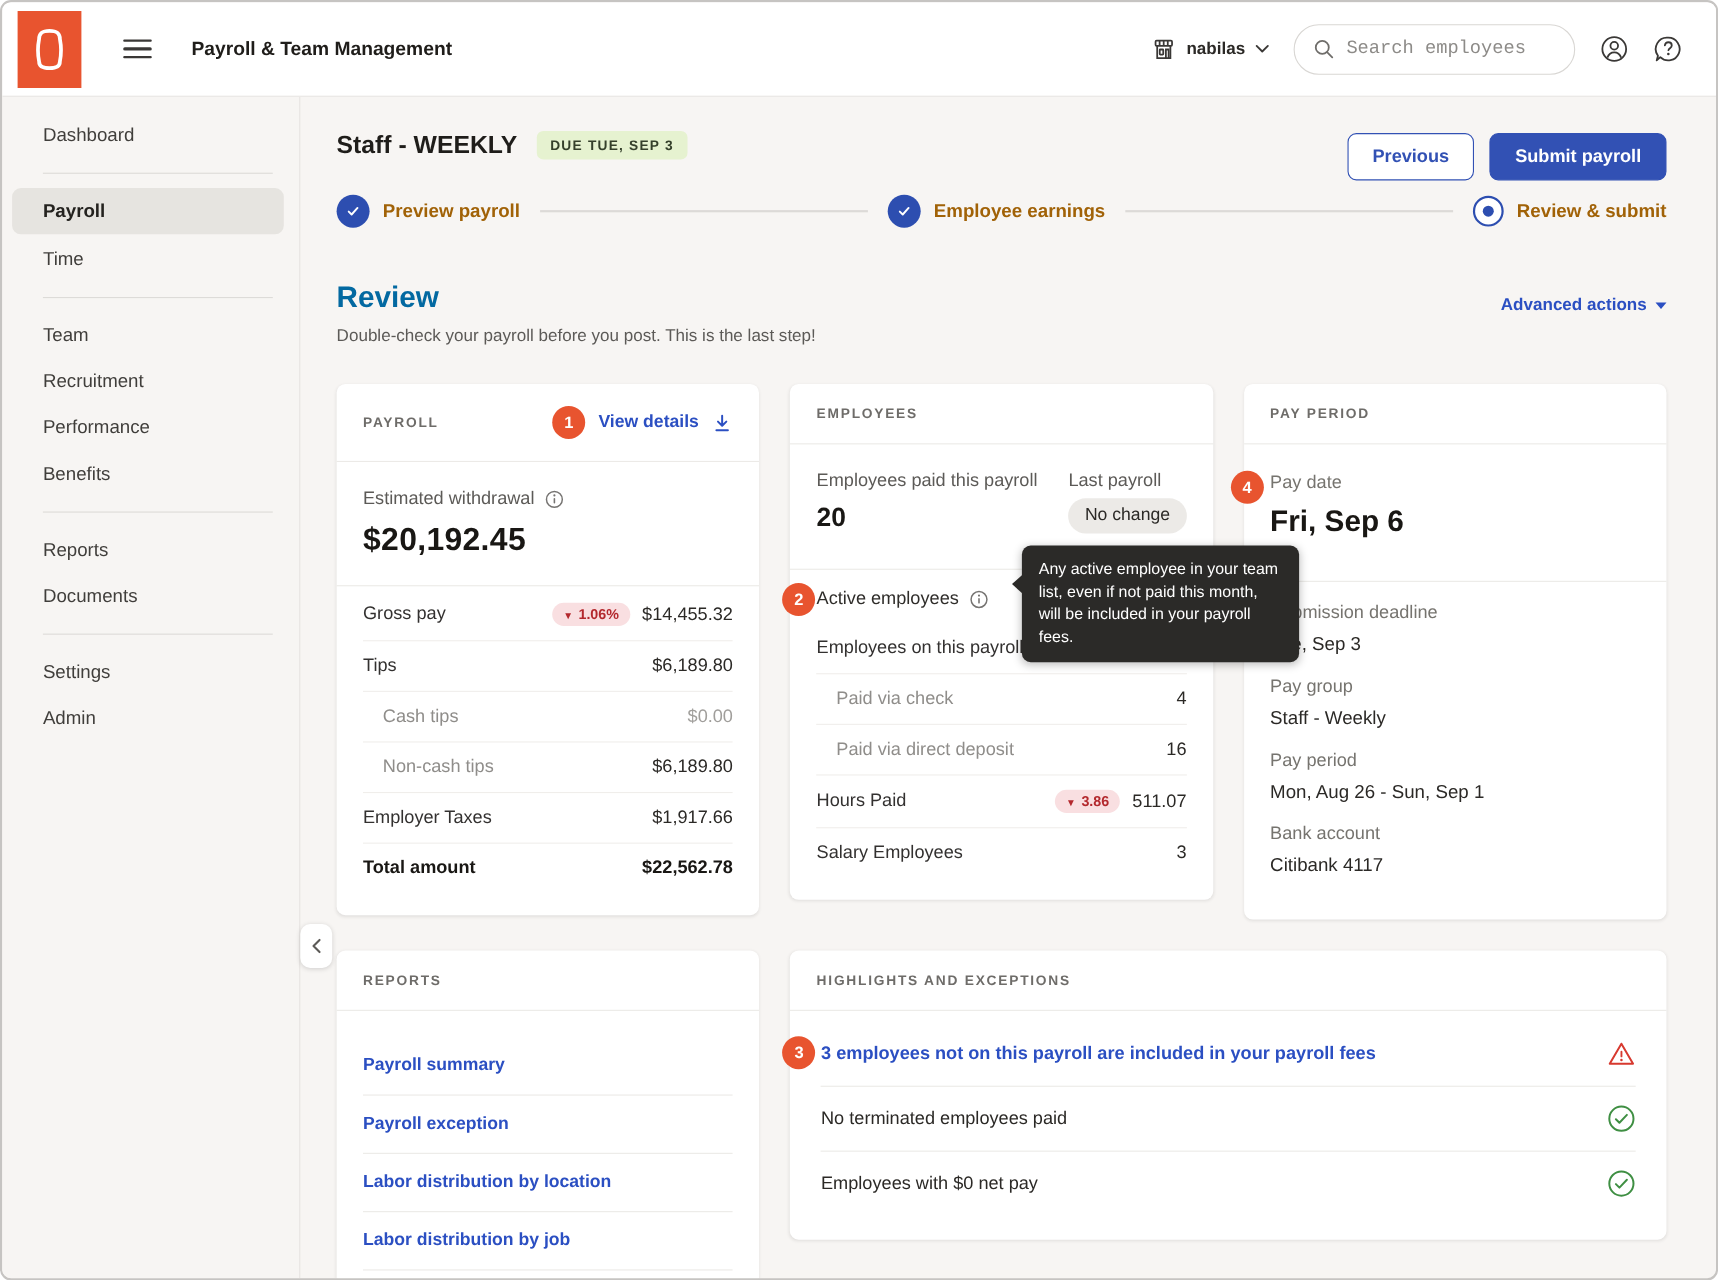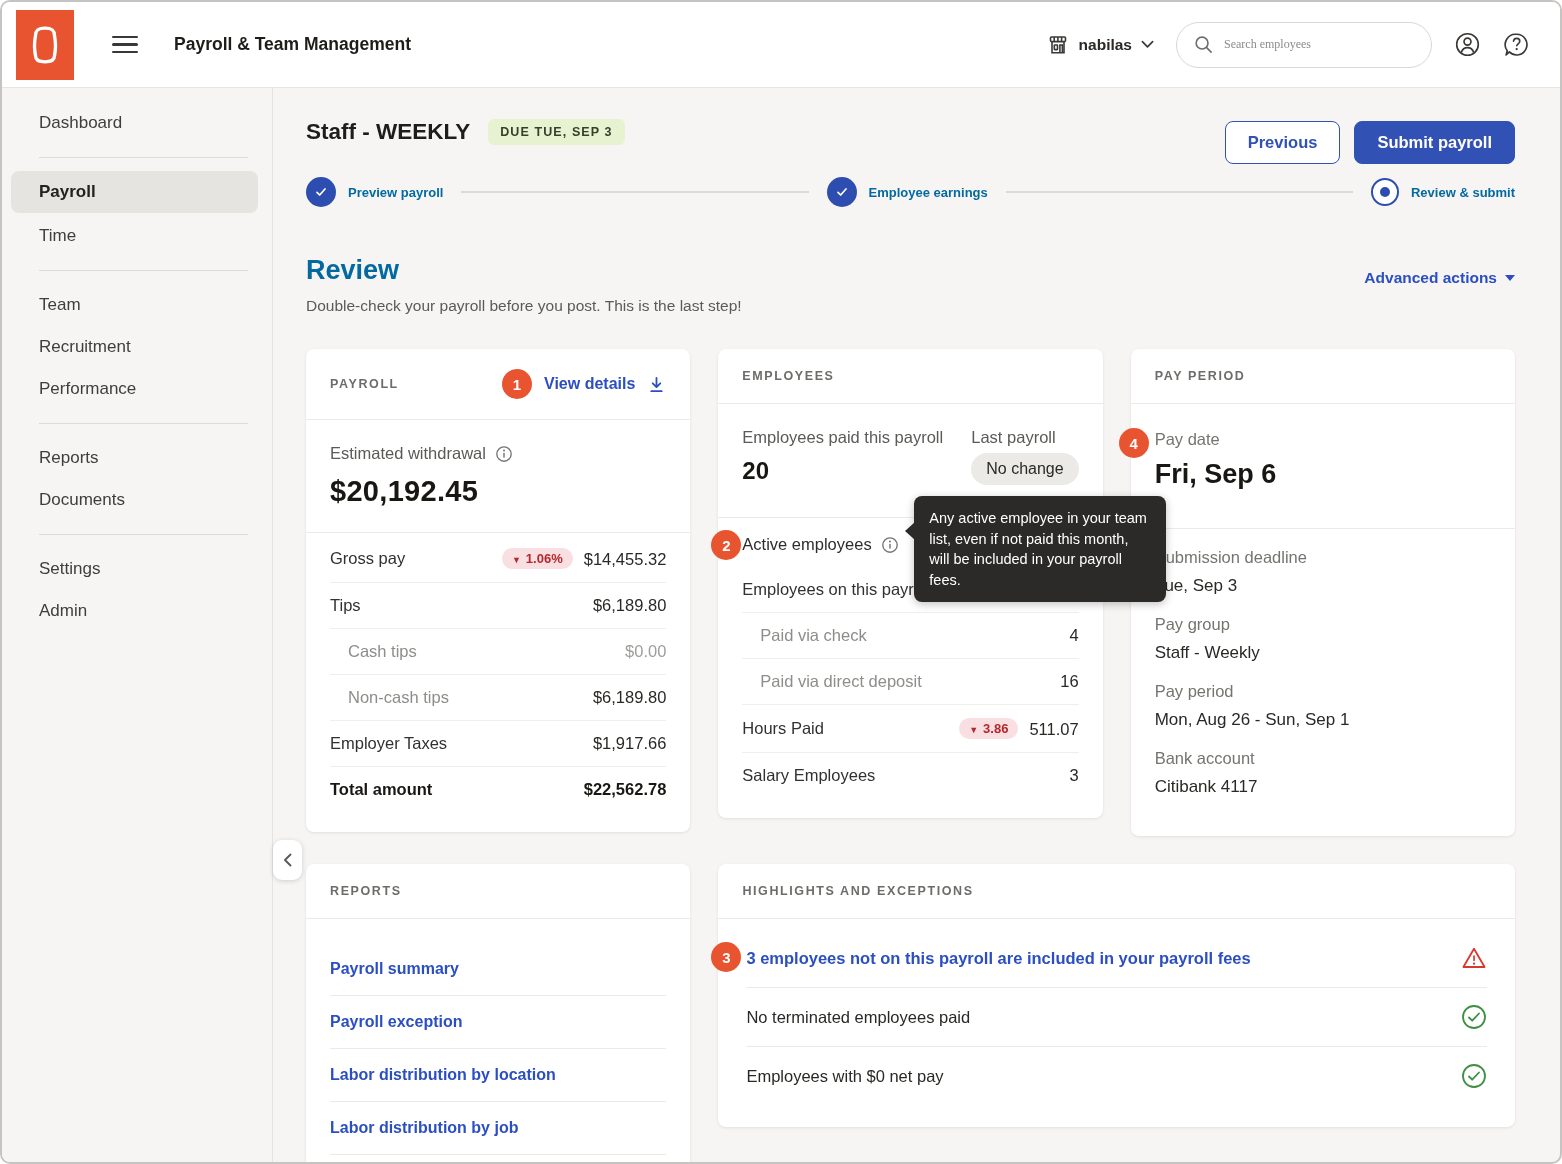--- a/index.html
+++ b/index.html
@@ -8,21 +8,21 @@
 
   
   .topbar { position:absolute; top:0; left:0; right:0; height:86px; background:#fff; border-bottom:1px solid #e6e4e1; display:flex; align-items:center; z-index:20; }
   .logo { width:58px; height:70px; margin:8px 0 8px 14px; background:#E8542F; display:flex; align-items:center; justify-content:center; cursor:pointer; }
   .hamburger { margin-left:38px; width:26px; cursor:pointer; }
   .hamburger span { display:block; height:2.4px; background:#3a3836; border-radius:2px; margin:5.4px 0; }
   .app-title { margin-left:36px; font-size:17.5px; font-weight:700; color:#1f1d1a; }
   .topbar-right { margin-left:auto; display:flex; align-items:center; gap:22px; margin-right:30px; }
   .account { display:flex; align-items:center; gap:9px; cursor:pointer; font-size:15.5px; font-weight:700; color:#2b2926; }
   .search { width:256px; height:46px; border:1px solid #d9d7d4; border-radius:24px; background:#fff; display:flex; align-items:center; padding:0 16px; gap:10px; }
-  .search input { border:none; outline:none; font-size:12px; color:#333; width:100%; font-family:Liberation Serif, serif; background:transparent; }
+  .search input { border:none; outline:none; font-size:17px; color:#333; width:100%; font-family:Liberation Mono, monospace; background:transparent; }
   .search input::placeholder { color:#8d8b88; }
   .round-icon { cursor:pointer; display:flex; }
 
   
   .sidebar { position:absolute; top:86px; left:0; width:271px; bottom:0; background:#f7f5f3; border-right:1px solid #e6e4e1; padding-top:14px; z-index:5; }
   .side-item { display:block; font-size:17px; color:#403e3b; padding:11px 0 11px 37px; text-decoration:none; cursor:pointer; }
   .side-item.active { background:#e6e4e0; border-radius:8px; margin:2px 14px 2px 9px; padding-left:28px; font-weight:700; color:#24221f; }
   .side-div { height:1px; background:#dddbd8; margin:13px 24px 13px 37px; }
   .collapse-tab { position:absolute; left:271px; top:838px; width:29px; height:40px; background:#fff; border-radius:9px; box-shadow:0 1px 5px rgba(0,0,0,.16); display:flex; align-items:center; justify-content:center; cursor:pointer; z-index:6; }
 
@@ -37,21 +37,21 @@
   .btn { font-family:"Liberation Sans",sans-serif; font-size:16.5px; font-weight:700; border-radius:8px; padding:11px 22px; cursor:pointer; }
   .btn-outline { background:#fff; border:1.6px solid #3251B4; color:#3251B4; }
   .btn-solid { background:#3251B4; border:1.6px solid #3251B4; color:#fff; }
 
   .stepper { display:flex; align-items:center; margin-top:32px; }
   .step { display:flex; align-items:center; gap:12px; }
   .scircle { width:30px; height:30px; border-radius:50%; display:flex; align-items:center; justify-content:center; flex:none; }
   .scircle.done { background:#2d4eb0; }
   .scircle.current { background:#fff; border:2px solid #2d4eb0; width:28px; height:28px; }
   .scircle .dot { width:10px; height:10px; border-radius:50%; background:#2d4eb0; }
-  .slabel { font-size:13px; font-weight:700; color:#0369a1; }
+  .slabel { font-size:17px; font-weight:700; color:#a16207; }
   .sline { flex:1; height:2px; background:#dcdad7; margin:0 18px; }
 
   .review-row { display:flex; justify-content:space-between; align-items:flex-start; margin-top:48px; }
   .review-title { font-size:27px; font-weight:800; color:#0369a1; }
   .review-sub { font-size:15.5px; color:#5c5a57; margin-top:11px; }
   .adv-actions { display:flex; align-items:center; gap:8px; color:#2B4FC2; font-weight:700; font-size:15.5px; cursor:pointer; margin-top:14px; }
   .caret-down { width:0; height:0; border-left:5.5px solid transparent; border-right:5.5px solid transparent; border-top:6.5px solid #2B4FC2; }
 
   .cards-row { display:flex; gap:28px; margin-top:34px; align-items:flex-start; }
   .card { background:#fff; border-radius:8px; box-shadow:0 1px 3px rgba(40,38,35,.1); width:386px; }
@@ -79,21 +79,21 @@
   .delta { display:flex; align-items:center; gap:5px; background:#F9DFE1; color:#B3282D; border-radius:12px; padding:3px 10px; font-size:13px; font-weight:700; }
   .darr::before { content:"▼"; font-size:9px; }
 
   .emp-top { display:flex; justify-content:space-between; padding:20px 0 14px; }
   .emp-label { font-size:16.5px; color:#5c5a57; }
   .emp-count { font-size:24px; font-weight:800; color:#191714; margin-top:10px; }
   .pill { display:inline-block; background:#eceae7; border-radius:18px; padding:7px 15px; font-size:16px; color:#2b2926; margin-top:6px; }
   .active-row { position:relative; display:flex; align-items:center; gap:9px; padding:15px 0 13px; font-size:16.5px; color:#2f2d2a; }
   .active-row .num-badge { position:absolute; left:-31px; top:10px; }
 
-  .tooltip { position:absolute; left:172px; top:-24px; width:252px; background:#2b2a28; color:#fff; font-size:14.5px; line-height:1.42; padding:12px 15px; border-radius:8px; z-index:60; box-shadow:0 2px 8px rgba(0,0,0,.25); }
+  .tooltip { position:absolute; left:187px; top:-24px; width:252px; background:#2b2a28; color:#fff; font-size:14.5px; line-height:1.42; padding:12px 15px; border-radius:8px; z-index:60; box-shadow:0 2px 8px rgba(0,0,0,.25); }
   .tooltip::before { content:""; position:absolute; left:-9px; top:26px; border-top:9px solid transparent; border-bottom:9px solid transparent; border-right:10px solid #2b2a28; }
 
   .paydate-block { position:relative; padding:22px 0 20px; }
   .paydate-block .num-badge { position:absolute; left:-36px; top:20px; }
   .field-label { font-size:16.5px; color:#76746f; }
   .field-value { font-size:17px; color:#2b2926; margin-top:9px; }
   .pp-field { margin:19px 0; }
   .pay-date-value { font-size:27px; font-weight:800; color:#191714; margin-top:10px; }
 
   .report-links { padding-top:24px; }
@@ -172,20 +172,21 @@
 
   <nav class="sidebar">
     <a class="side-item">Dashboard</a>
     <div class="side-div"></div>
     <a class="side-item active">Payroll</a>
     <a class="side-item">Time</a>
     <div class="side-div"></div>
     <a class="side-item">Team</a>
     <a class="side-item">Recruitment</a>
     <a class="side-item">Performance</a>
+    <a class="side-item">Benefits</a>
     <div class="side-div"></div>
     <a class="side-item">Reports</a>
     <a class="side-item">Documents</a>
     <div class="side-div"></div>
     <a class="side-item">Settings</a>
     <a class="side-item">Admin</a>
   </nav>
 
   <div class="collapse-tab">
     <span>

